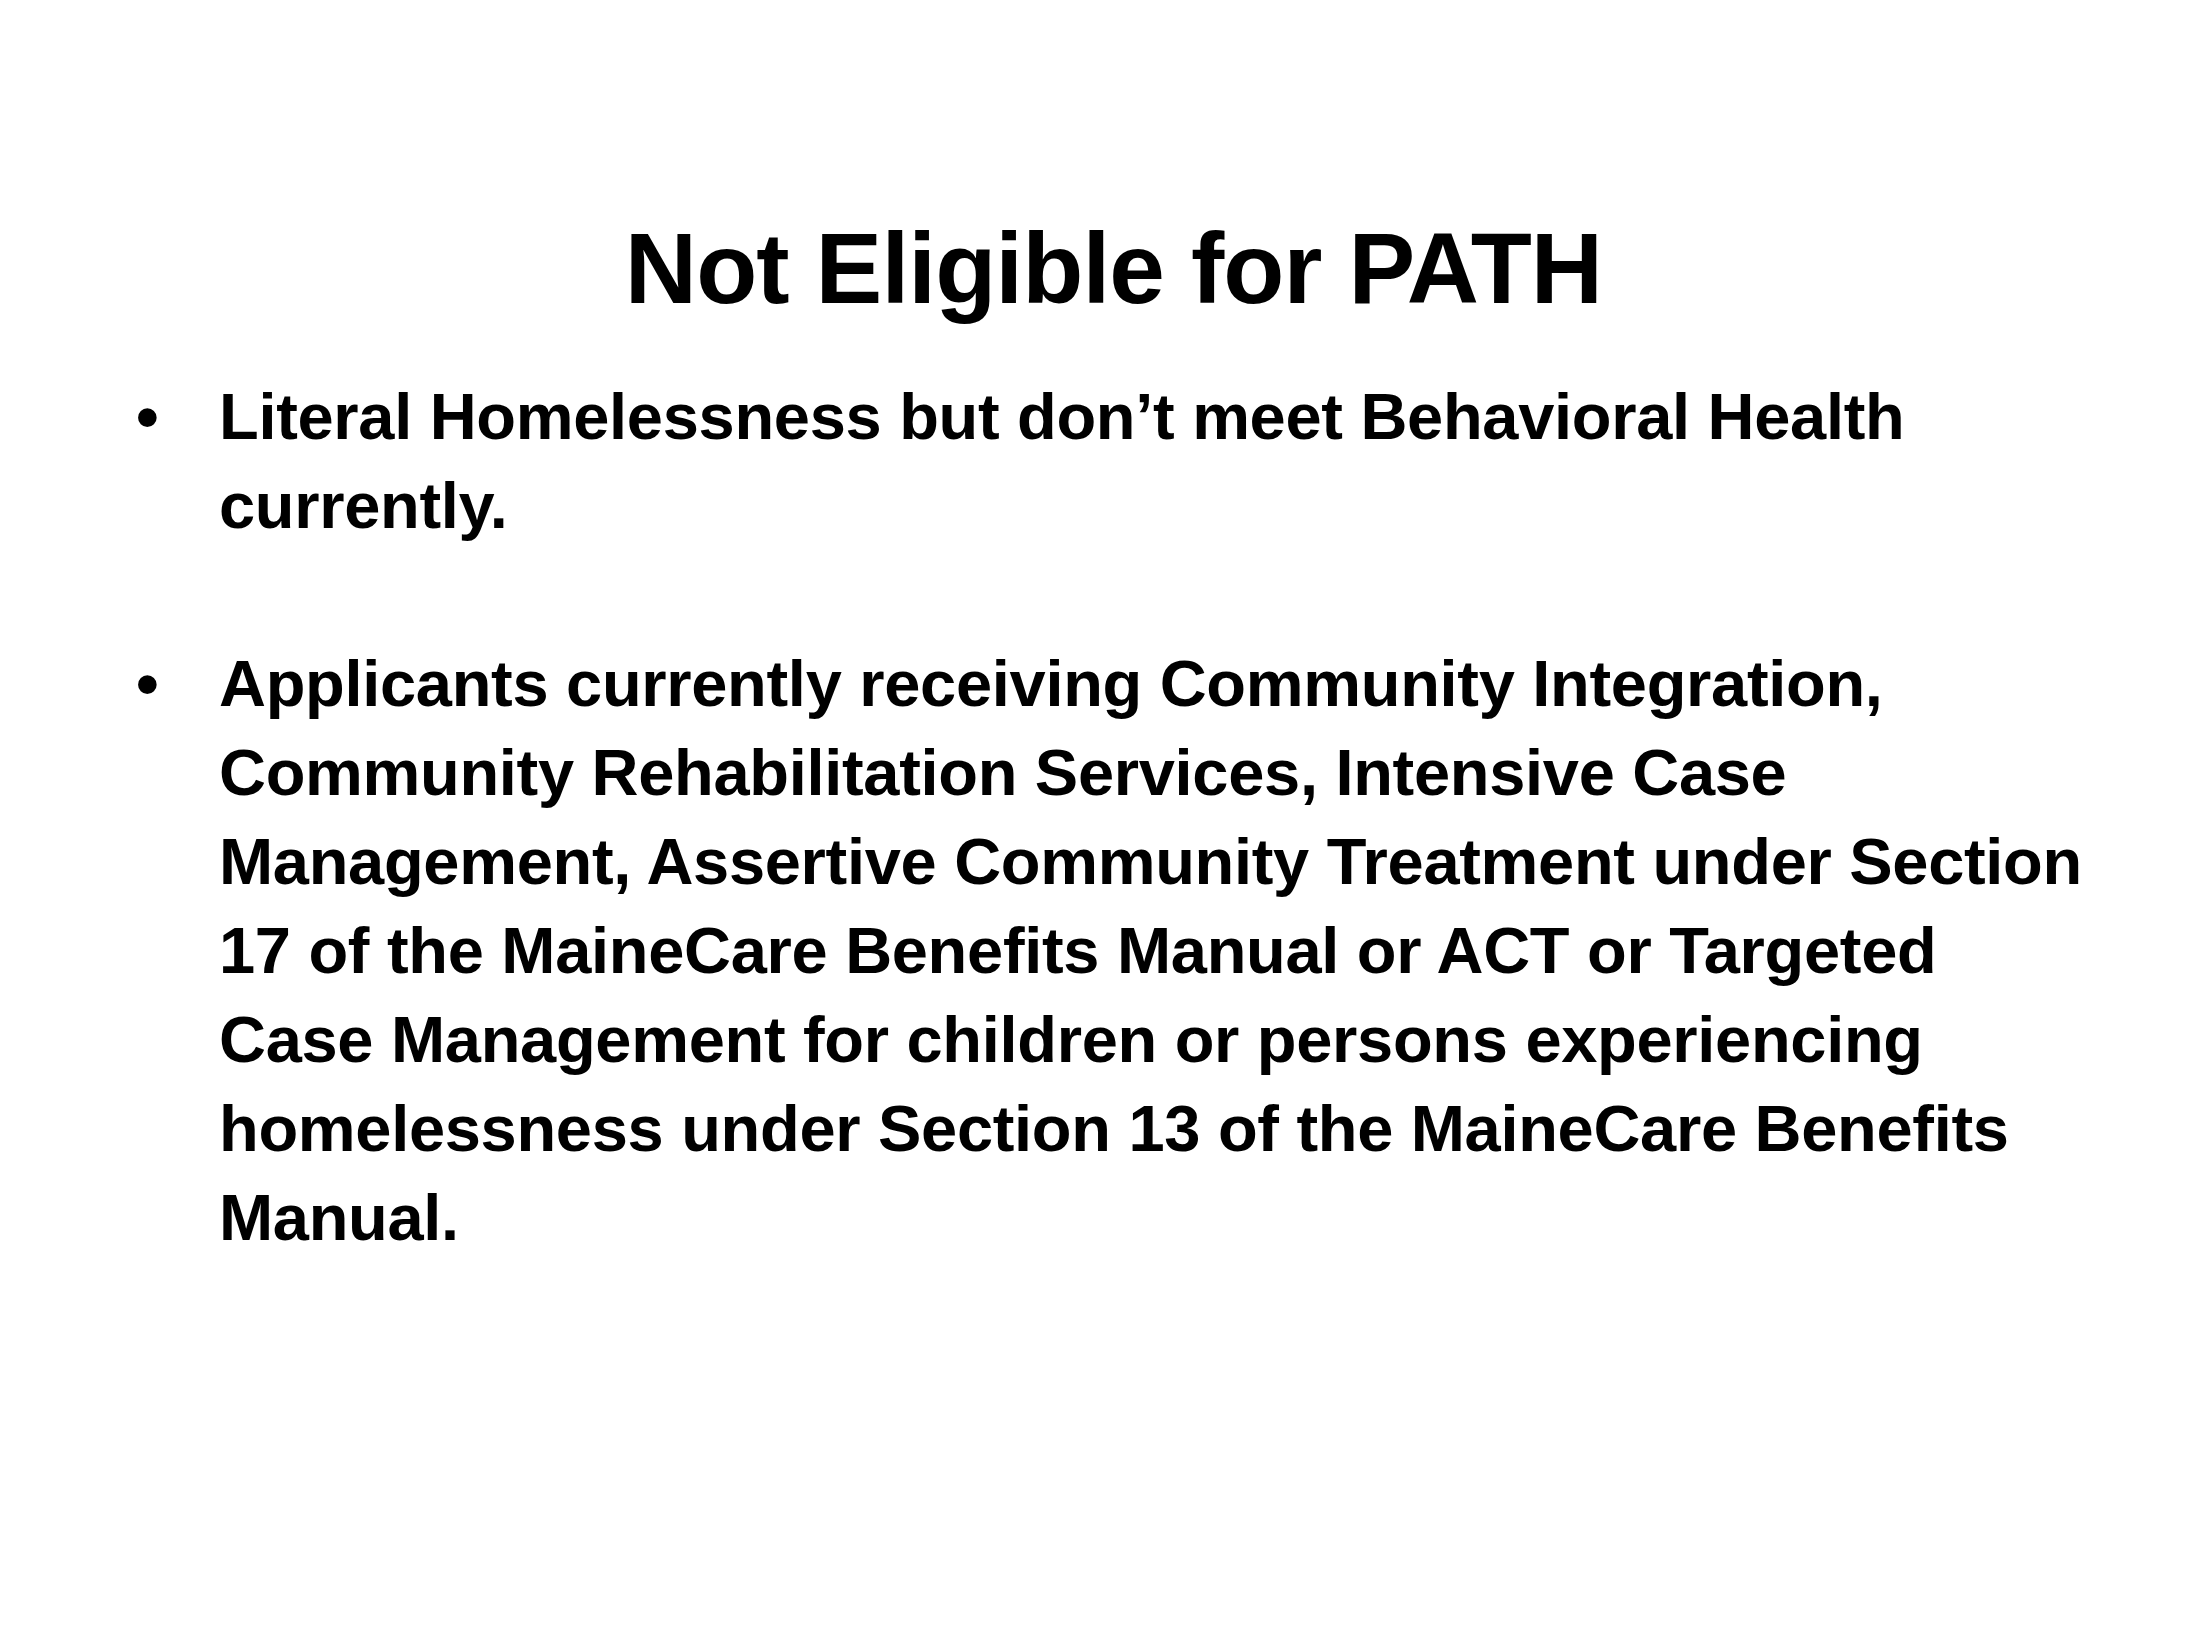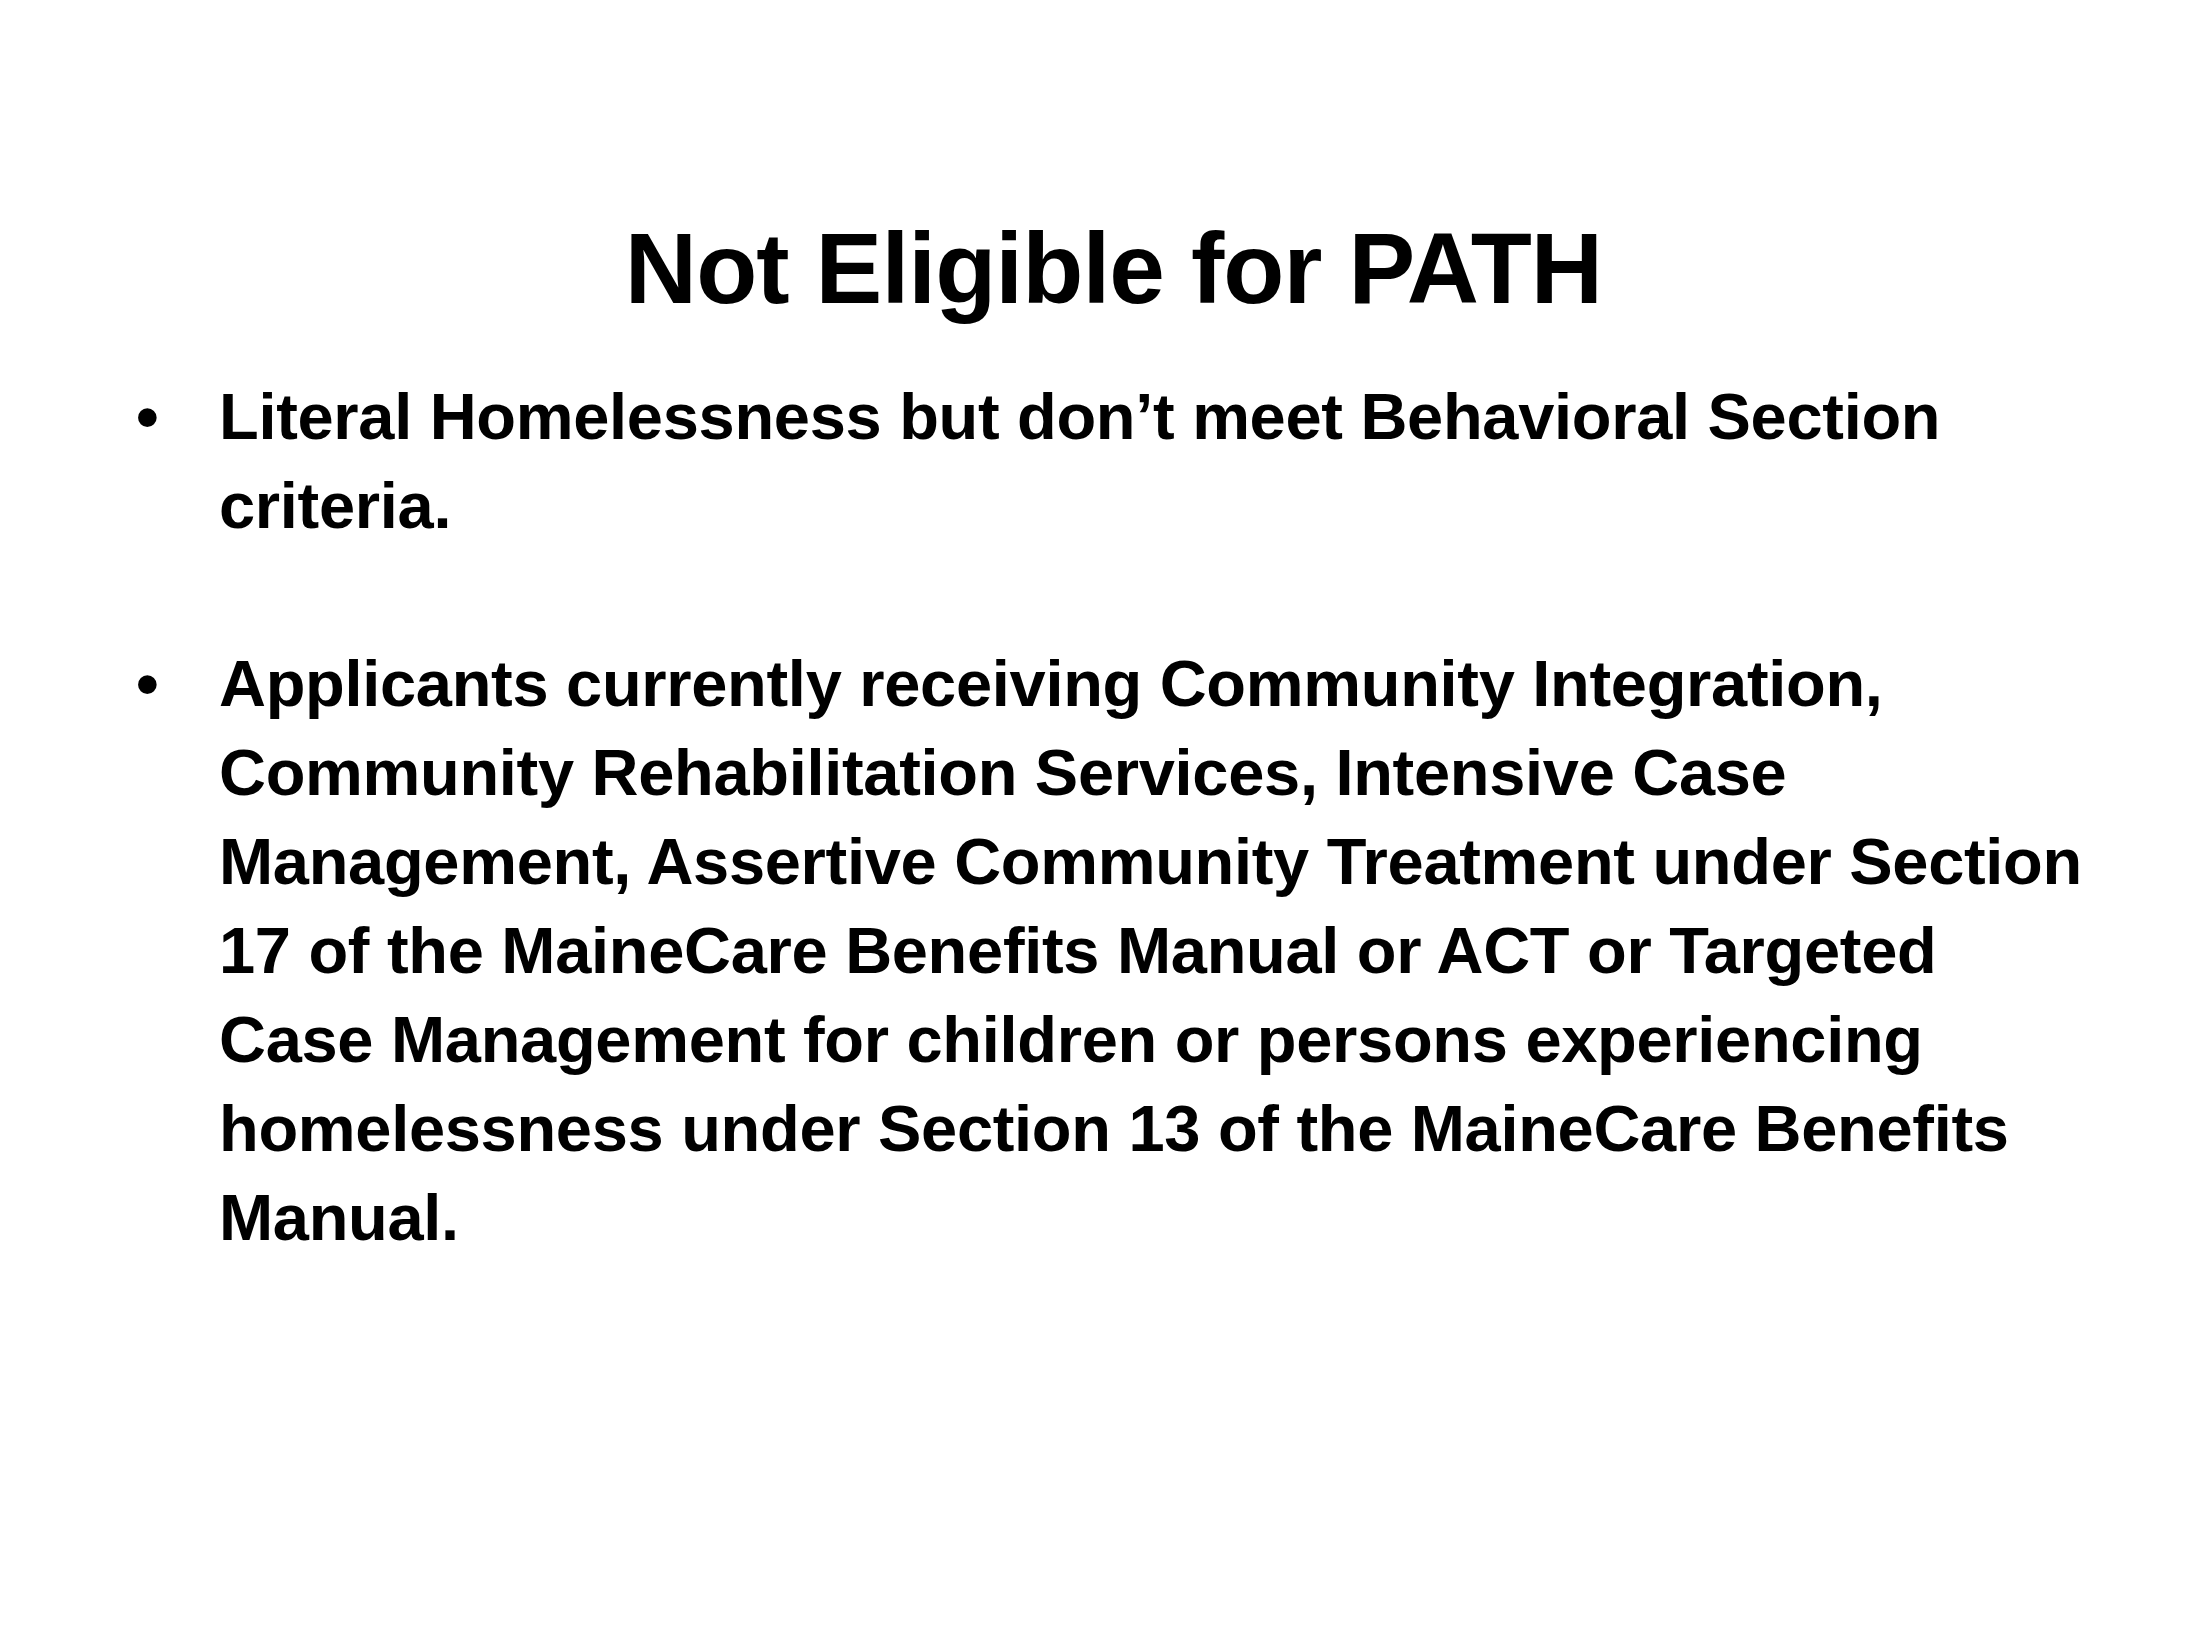--- a/index.html
+++ b/index.html
@@ -77,21 +77,21 @@
 
 <div class="slide">
 
   <h1 class="slide-title">Not Eligible for PATH</h1>
 
   <div class="body-block">
     <ul class="bullet-list">
 
       <li class="bullet-item">
         <span class="bullet-marker">•</span>
-        <span class="bullet-text">Literal Homelessness but don’t meet Behavioral Section criteria.</span>
+        <span class="bullet-text">Literal Homelessness but don’t meet Behavioral Health currently.</span>
       </li>
 
       <li class="bullet-item">
         <span class="bullet-marker">•</span>
         <span class="bullet-text">Applicants currently receiving Community Integration, Community Rehabilitation Services, Intensive Case Management, Assertive Community Treatment under Section 17 of the MaineCare Benefits Manual or ACT or Targeted Case Management for children or persons experiencing homelessness under Section 13 of the MaineCare Benefits Manual.</span>
       </li>
 
     </ul>
   </div>
 

